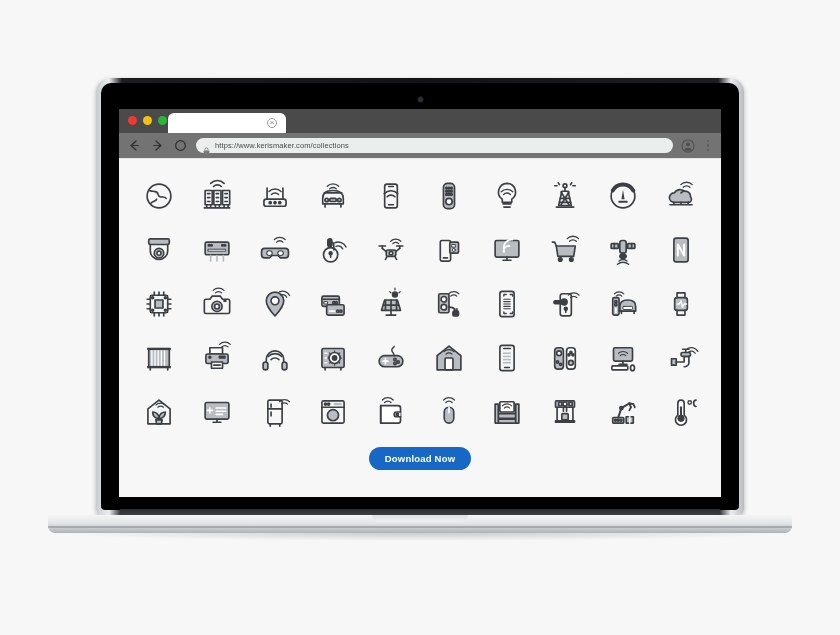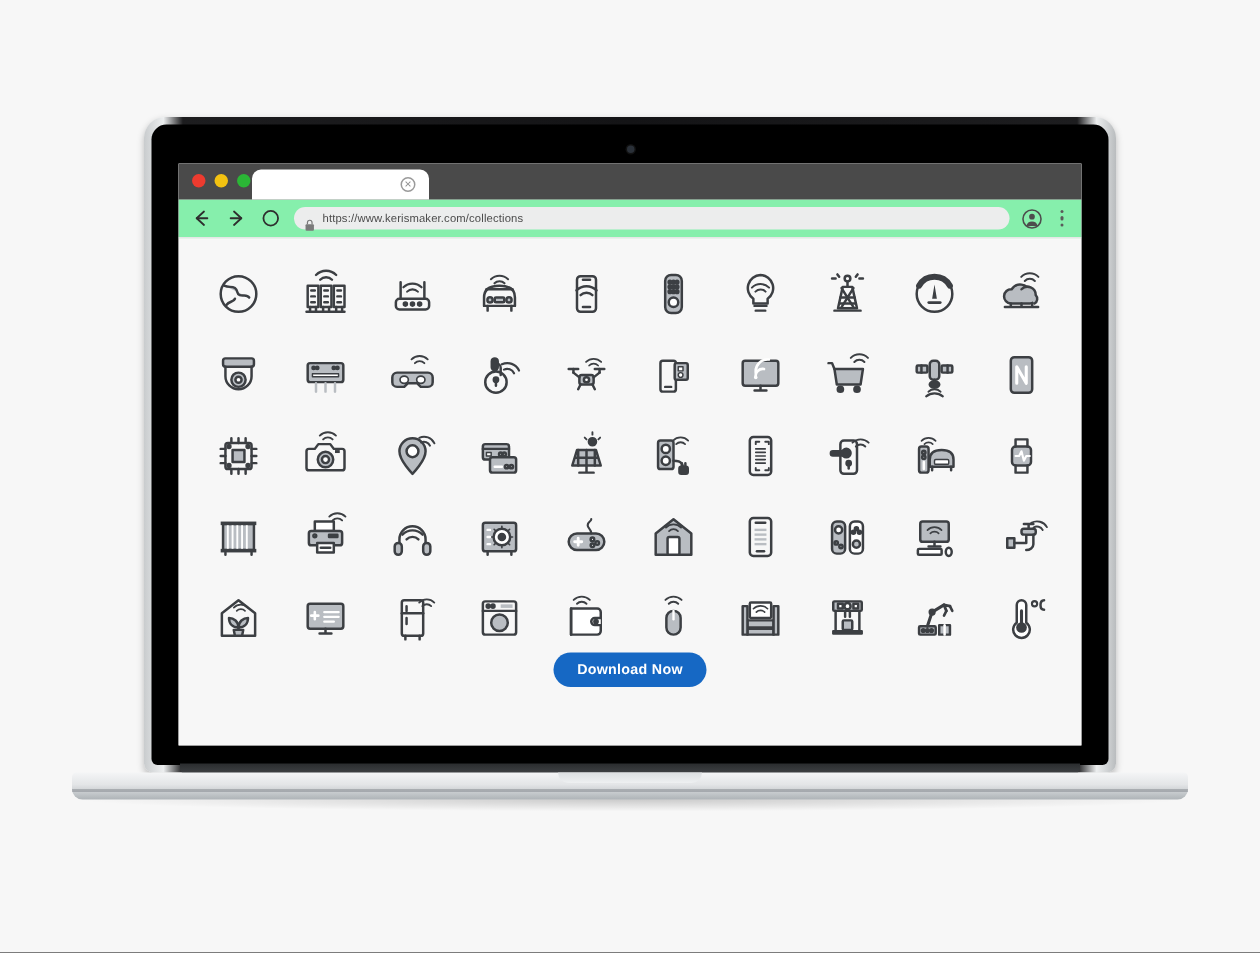--- a/index.html
+++ b/index.html
@@ -45,21 +45,21 @@
     position:absolute; left:49px; top:4px; width:118px; height:20px;
     background:#fff; border-radius:6px 6px 0 0;
   }
   .tab-close {
     position:absolute; right:9px; top:5px; width:10px; height:10px;
     border-radius:50%; border:1.3px solid #9a9a9a; color:#8c8c8c;
     font-size:8px; line-height:8px; text-align:center;
   }
 
   .navbar {
-    height:26px; background:#86efac; display:flex; align-items:center;
+    height:26px; background:#737373; display:flex; align-items:center;
     padding:0 8px; gap:8px; border-bottom:1px solid #e6e6e6;
   }
   .nav-ico { width:15px; height:15px; flex:0 0 auto; color:#2e2e2e; }
   .nav-ico svg { display:block; }
   .omnibox {
     flex:1 1 auto; height:15px; background:#eceded; border-radius:8px;
     display:flex; align-items:center; padding:0 7px; gap:5px; min-width:0;
   }
   .lock { width:7px; height:9px; flex:0 0 auto; }
   .url {
@@ -76,21 +76,21 @@
     padding:14px 12px 0; overflow:hidden;
   }
   .icon-grid {
     display:grid; grid-template-columns:repeat(10,1fr);
     row-gap:8px; column-gap:2px; justify-items:center;
   }
   .icon-cell {
     width:46px; height:46px; display:flex; align-items:center; justify-content:center;
   }
   .icon-cell svg { width:38px; height:38px; display:block; }
-  .cta-wrap { display:flex; justify-content:center; }
+  .cta-wrap { display:flex; justify-content:center; margin-top:12px; }
   .cta {
     background:#1668c4; color:#fff; border:none; border-radius:14px;
     font-size:9.5px; font-weight:bold; padding:6px 16px; cursor:pointer;
     font-family:"Liberation Sans", sans-serif; letter-spacing:.2px;
   }
 
   
   .base {
     position:absolute; left:48px; top:515px; width:744px; height:18px;
     background:linear-gradient(180deg,#f4f5f6 0%,#e3e5e7 45%,#c6cacd 75%,#aeb3b7 100%);

